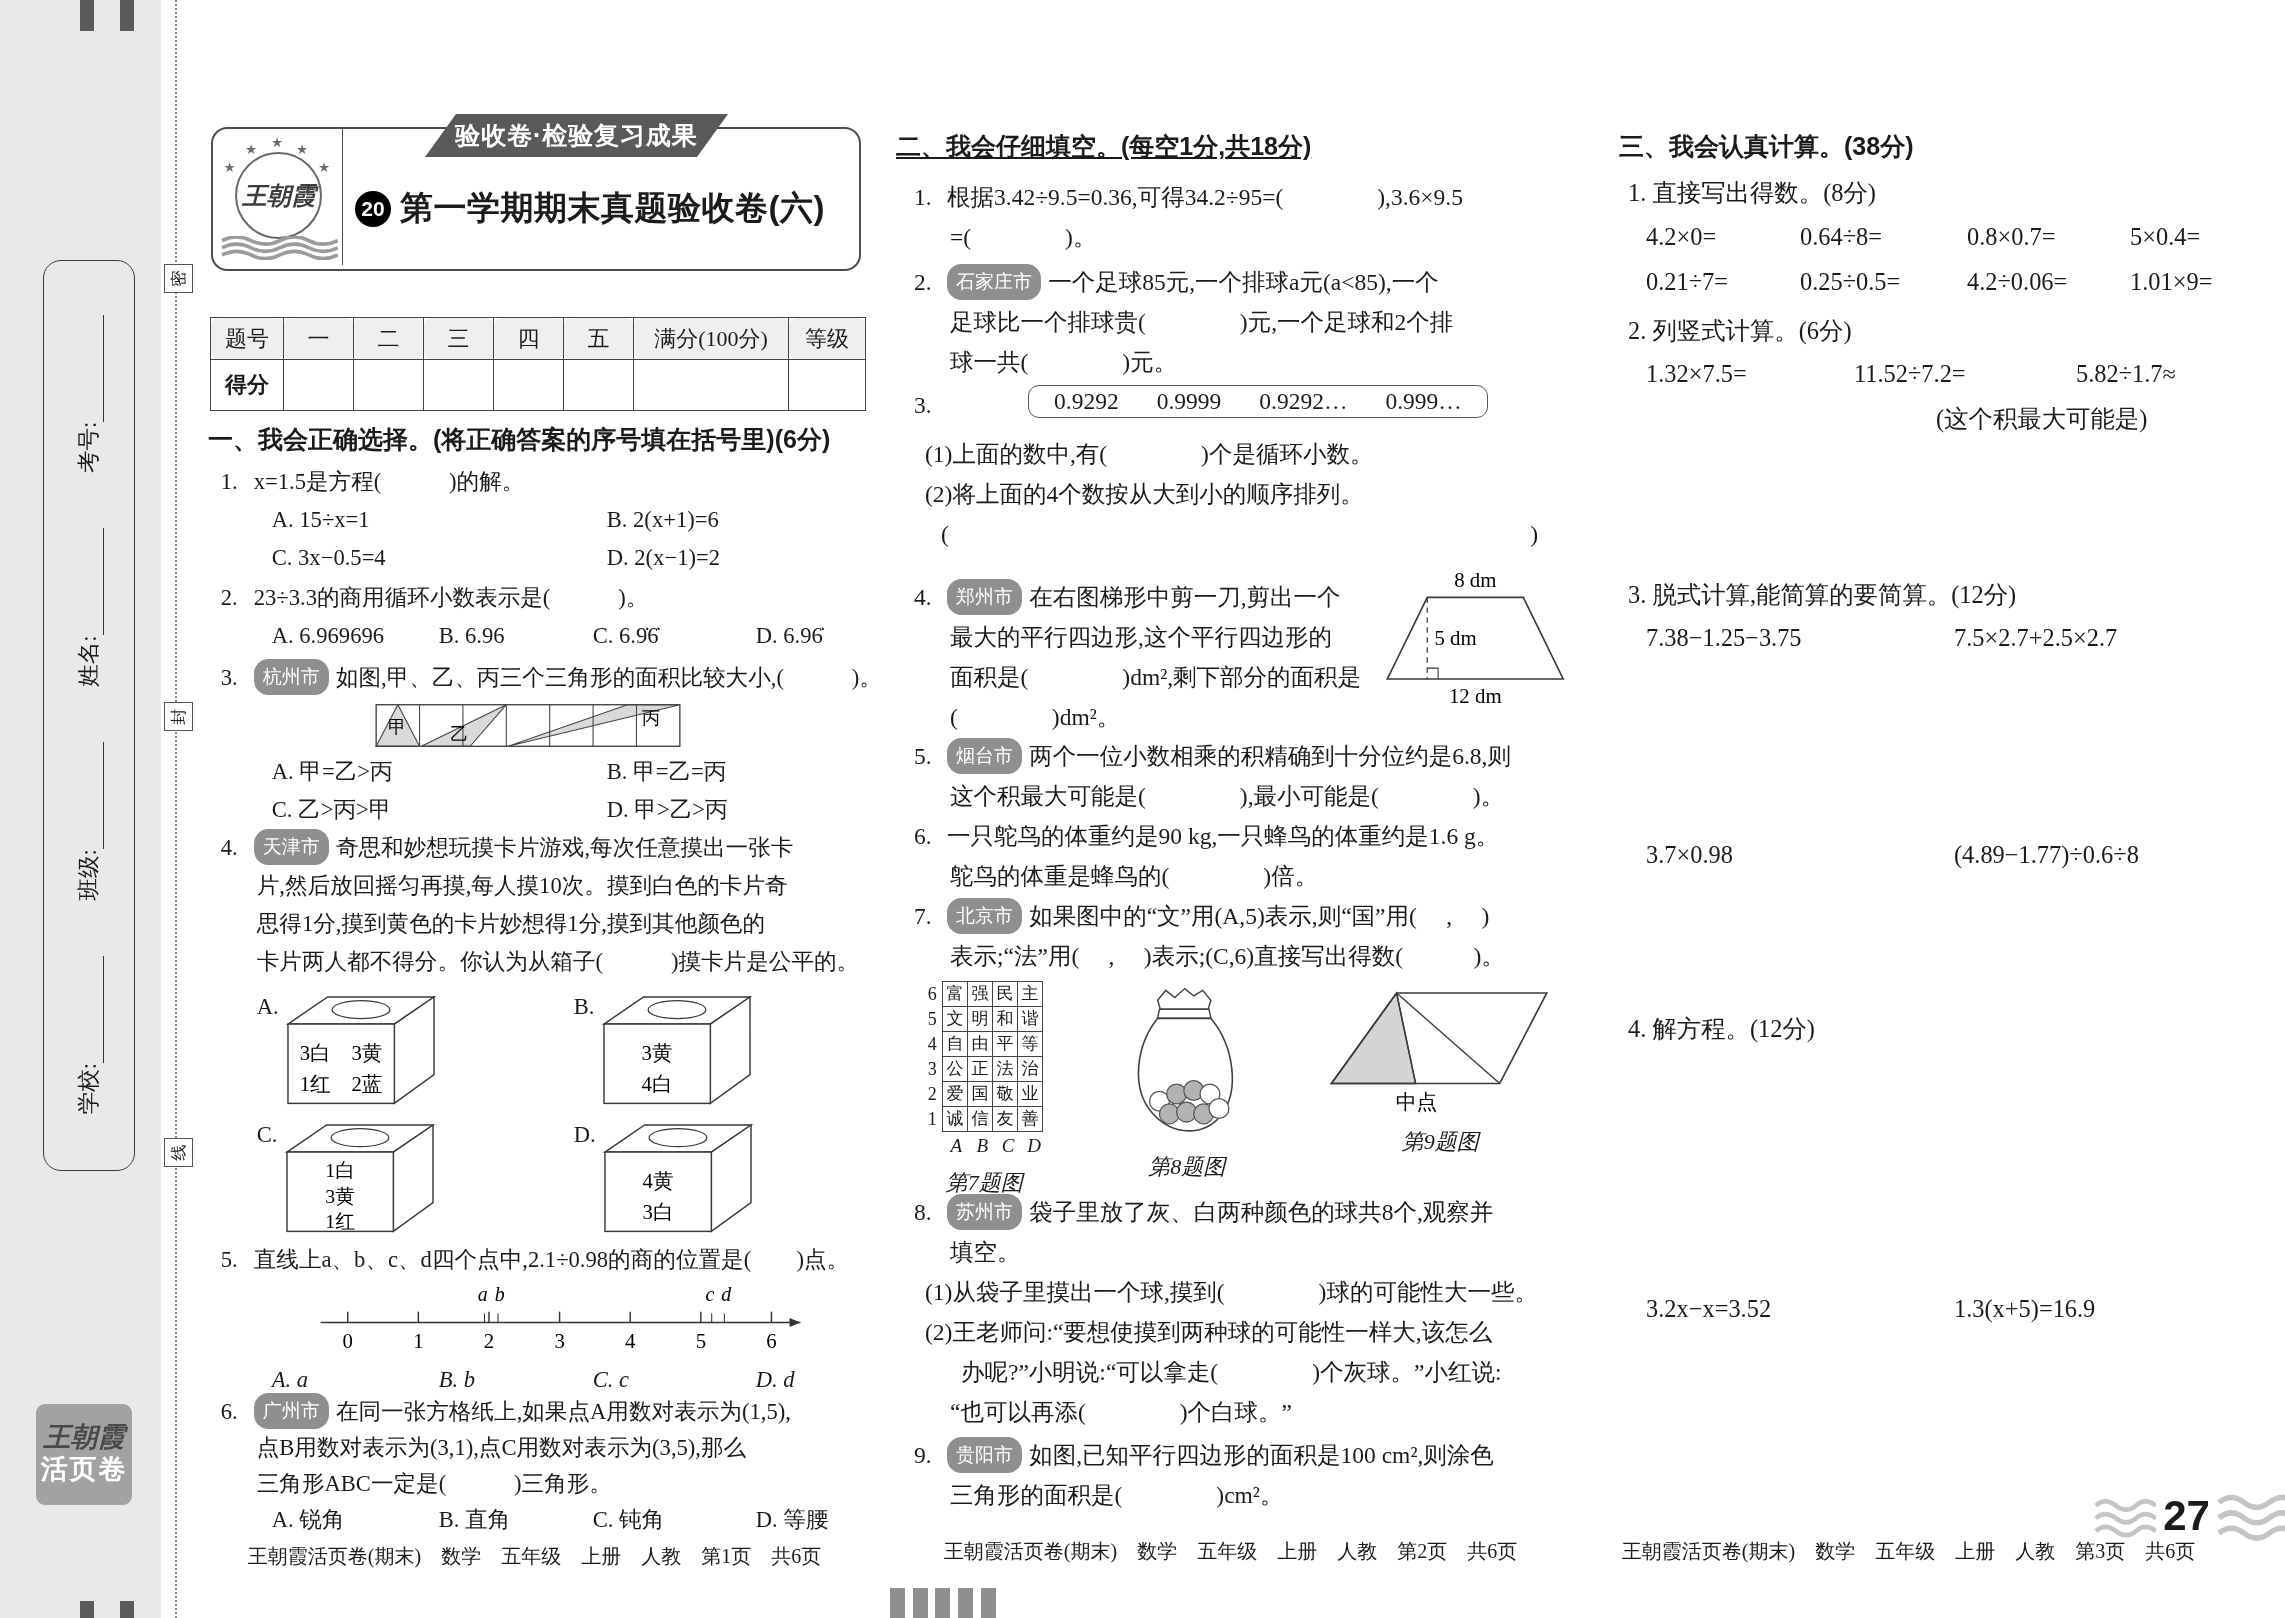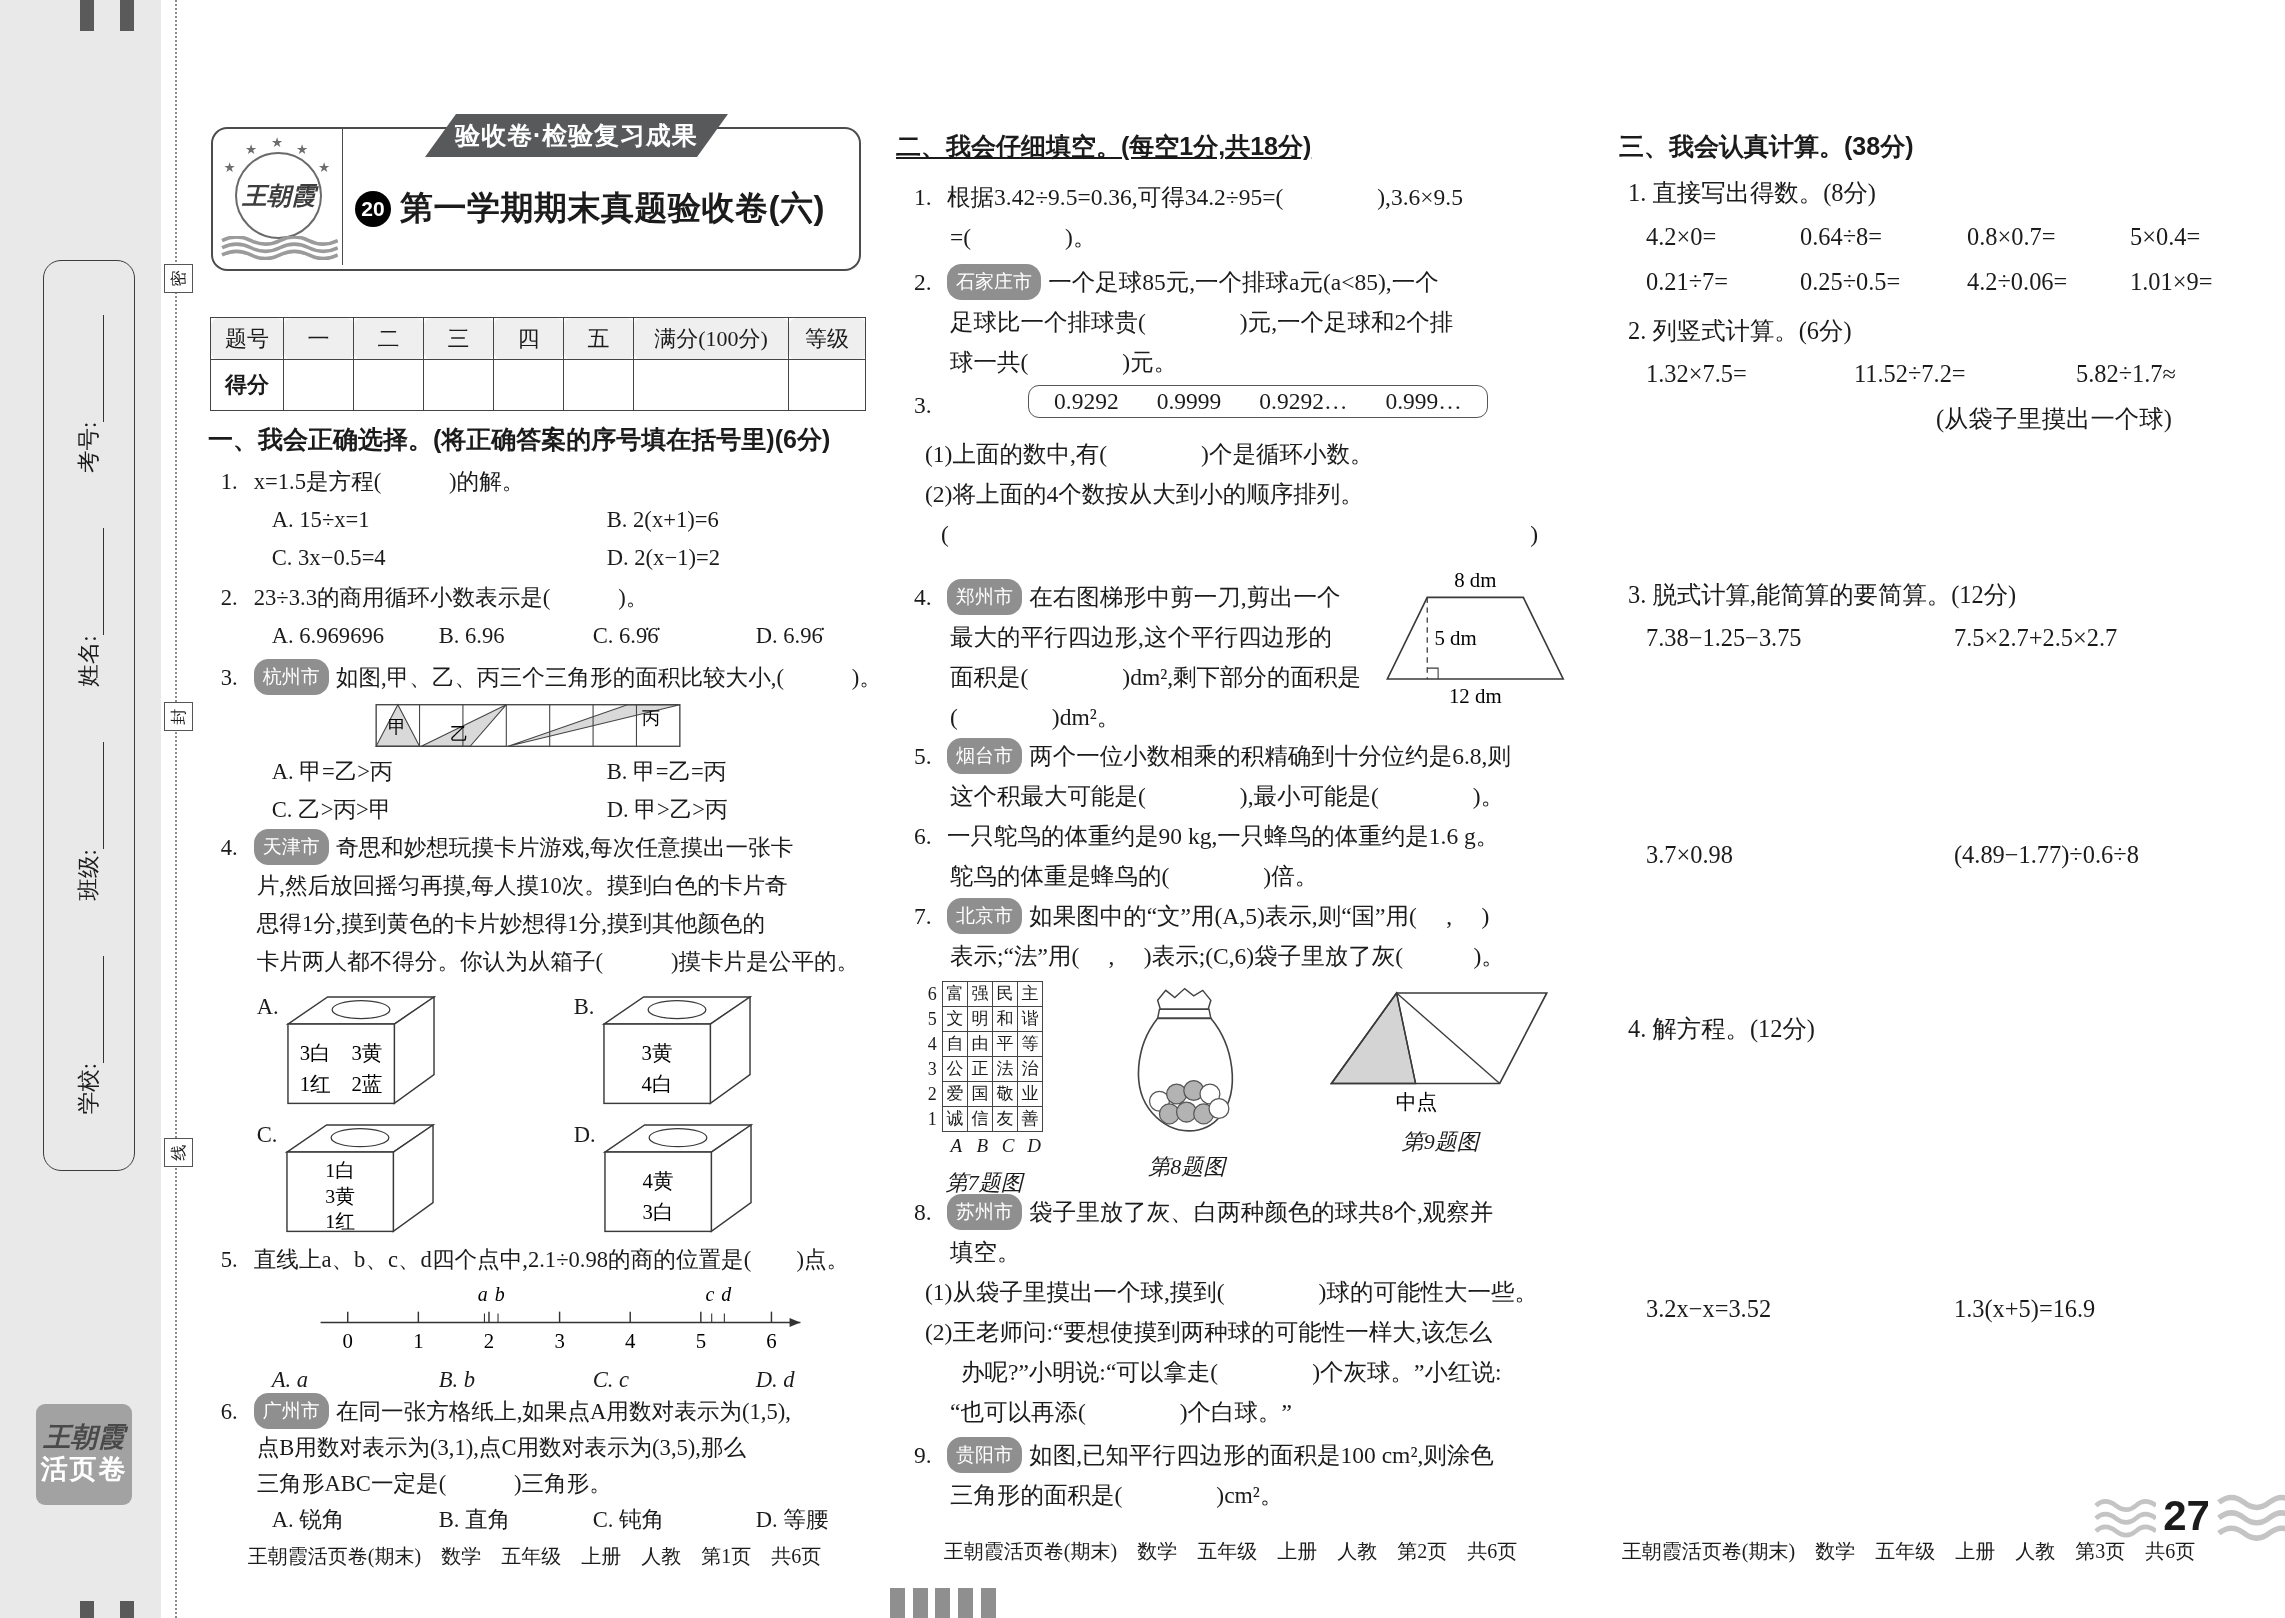--- a/index.html
+++ b/index.html
@@ -379,21 +379,21 @@
     <div class="c2line" style="padding-left:36px;">这个积最大可能是(　　　　),最小可能是(　　　　)。</div>
   </div>
 
   <div class="abs" style="top:816px;left:18px;">
     <div class="c2line"><span class="qnum">6.</span><span>一只鸵鸟的体重约是90 kg,一只蜂鸟的体重约是1.6 g。</span></div>
     <div class="c2line" style="padding-left:36px;">鸵鸟的体重是蜂鸟的(　　　　)倍。</div>
   </div>
 
   <div class="abs" style="top:896px;left:18px;">
     <div class="c2line"><span class="qnum">7.</span><span class="badge">北京市</span><span>如果图中的“文”用(A,5)表示,则“国”用(　 ,　 )</span></div>
-    <div class="c2line" style="padding-left:36px;">表示;“法”用(　 ,　 )表示;(C,6)袋子里放了灰(　　　)。</div>
+    <div class="c2line" style="padding-left:36px;">表示;“法”用(　 ,　 )表示;(C,6)直接写出得数(　　　)。</div>
   </div>
 
   <div class="abs figrow" style="top:982px;left:18px;width:633px;">
     <div class="figcell">
       <div>
         <div class="cgrid-row">
             <span class="cg-num">6</span>
             <span class="cg-cell">富</span>
             <span class="cg-cell">强</span>
             <span class="cg-cell">民</span>
@@ -504,21 +504,21 @@
     <span class="c3item">4.2÷0.06=</span>
     <span class="c3item">1.01×9=</span>
   </div>
 
   <div class="abs c3item" style="top:315px;left:9px;">2. 列竖式计算。(6分)</div>
   <div class="abs row3" style="top:360px;left:9px;width:624px;">
     <span class="c3item">1.32×7.5=</span>
     <span class="c3item">11.52÷7.2=</span>
     <span class="c3item">5.82÷1.7≈</span>
   </div>
-  <div class="abs c3item" style="top:403px;left:317px;">(从袋子里摸出一个球)</div>
+  <div class="abs c3item" style="top:403px;left:317px;">(这个积最大可能是)</div>
 
   <div class="abs c3item" style="top:579px;left:9px;">3. 脱式计算,能简算的要简算。(12分)</div>
   <div class="abs pair" style="top:624px;left:9px;width:624px;">
     <span class="c3item">7.38−1.25−3.75</span>
     <span class="c3item">7.5×2.7+2.5×2.7</span>
   </div>
   <div class="abs pair" style="top:841px;left:9px;width:624px;">
     <span class="c3item">3.7×0.98</span>
     <span class="c3item">(4.89−1.77)÷0.6÷8</span>
   </div>

